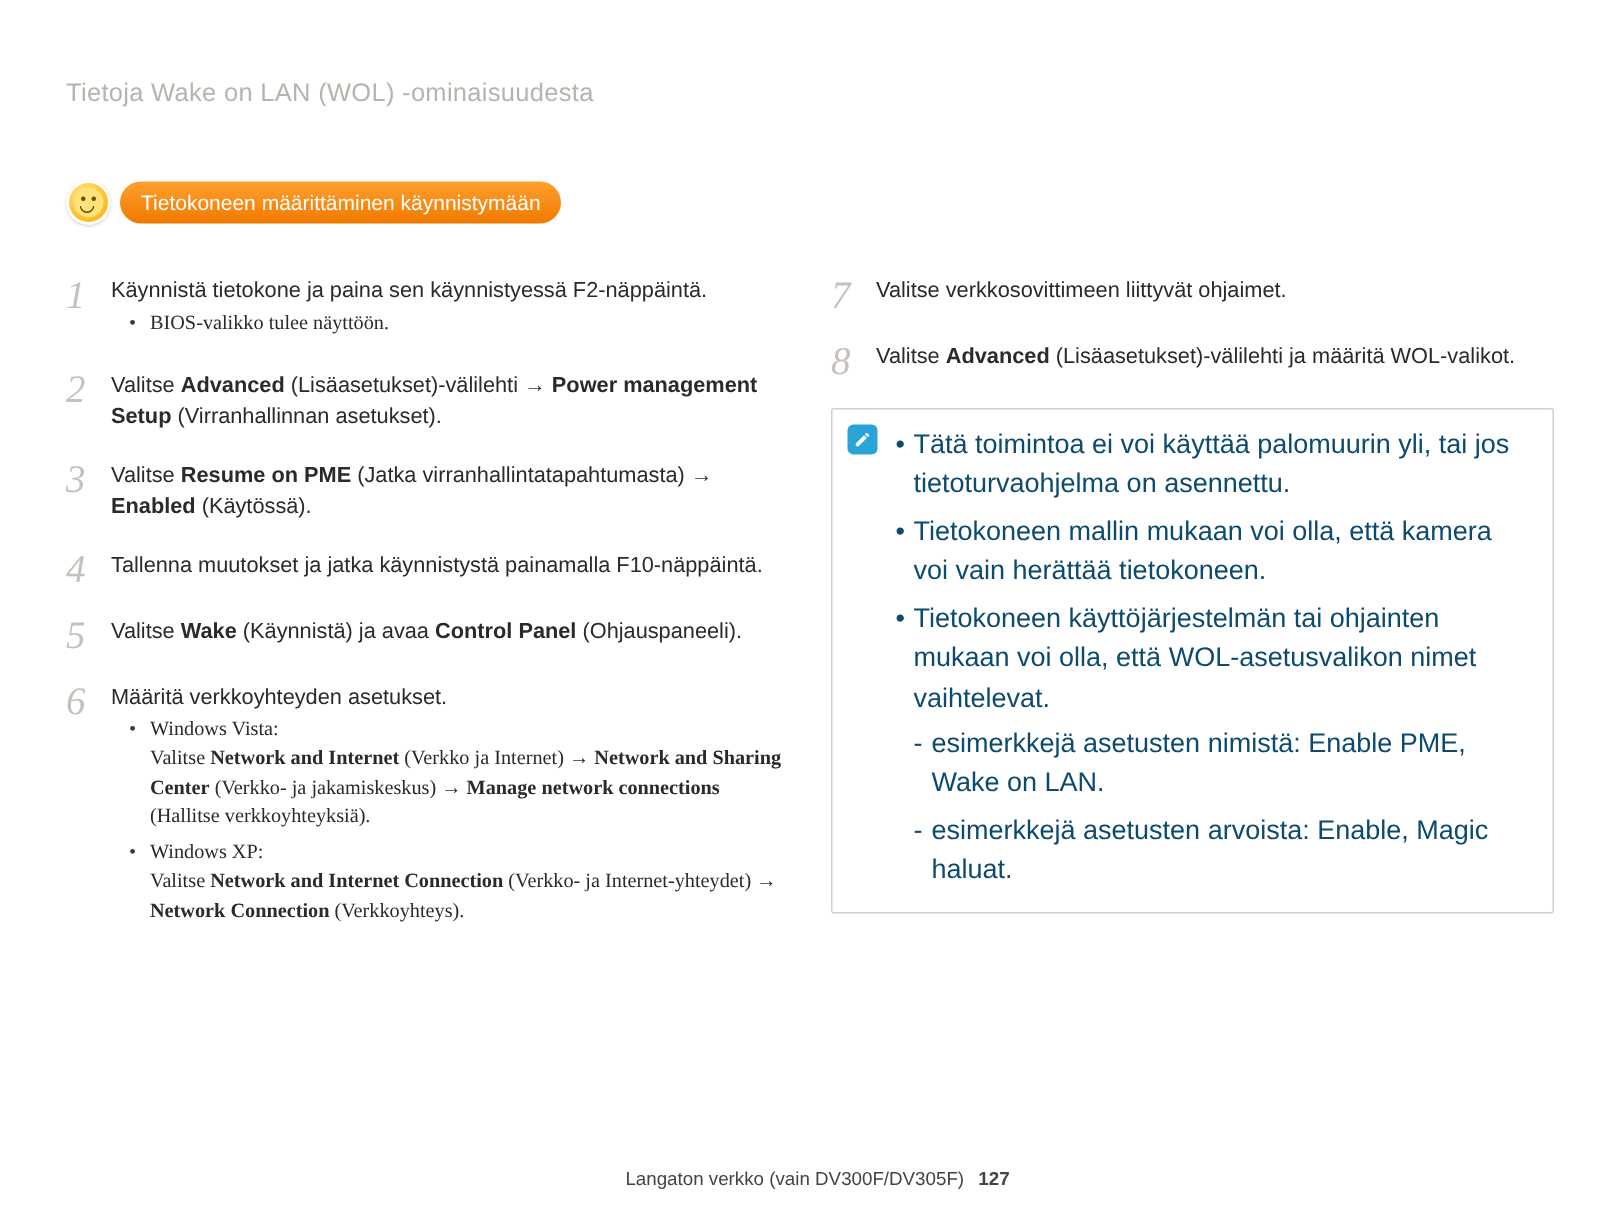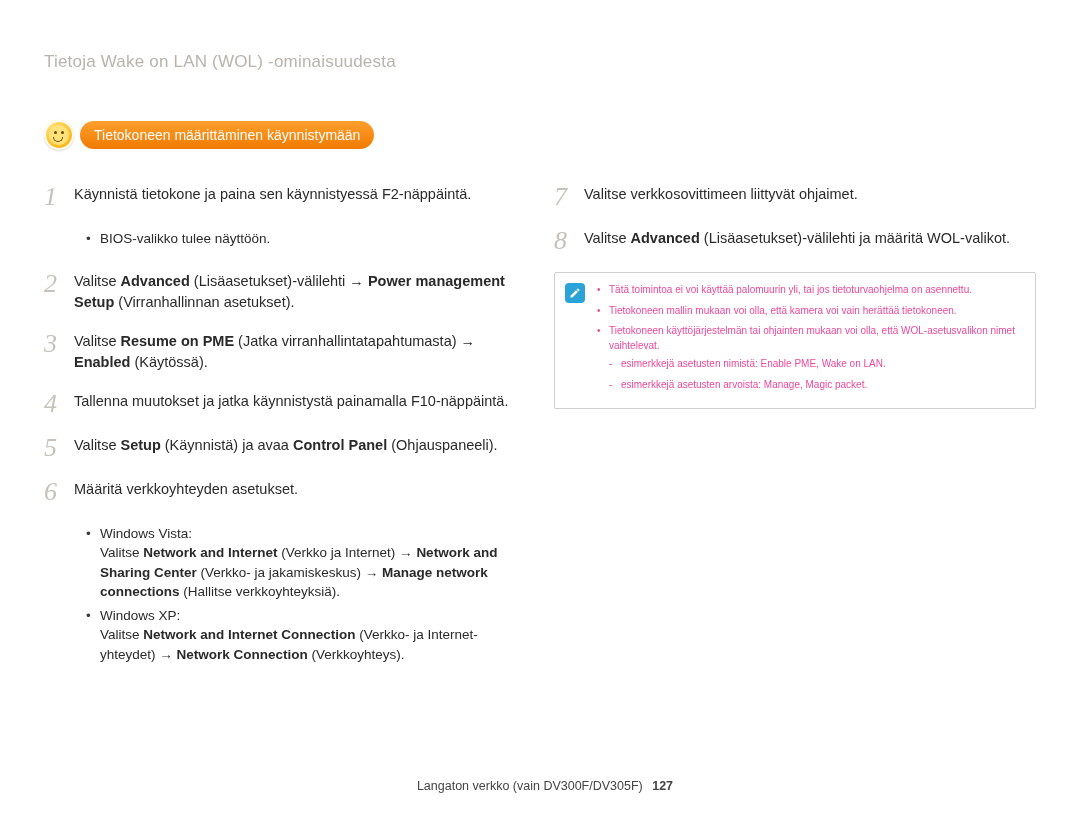--- a/index.html
+++ b/index.html
@@ -75,43 +75,44 @@
     min-width: 20px;
     font-family: Georgia, "Times New Roman", serif;
   }
   .step-body {
     font-size: 14.5px;
     line-height: 1.45;
     color: #2a2a2a;
   }
   .step-body b, .step-body strong { font-weight: 700; }
   .sub-bullets {
-    margin-top: 24px;
+    margin-top: 0;
     padding-left: 26px;
     font-size: 13.5px;
+    font-family: Liberation Serif, serif;
   }
   .sub-bullets li {
     list-style: none;
     position: relative;
     margin-bottom: 4px;
     line-height: 1.45;
   }
   .sub-bullets > li::before {
     content: "•";
     position: absolute;
     left: -14px;
     top: 0;
     color: #3a3a3a;
   }
   .note-box {
     border: 1px solid #cfcfcf;
     border-radius: 2px;
     padding: 10px 14px 10px 42px;
-    font-size: 10px;
-    color: #ec4899;
+    font-size: 18px;
+    color: #0c4a6e;
     line-height: 1.45;
     position: relative;
     margin-top: 6px;
   }
   .note-icon {
     position: absolute;
     left: 10px; top: 10px;
     width: 20px; height: 20px;
     border-radius: 4px;
     background: #2aa3d8;
@@ -172,21 +173,21 @@
       </div>
       <div class="step">
         <div class="num">4</div>
         <div class="step-body">
           <div>Tallenna muutokset ja jatka käynnistystä painamalla F10-näppäintä.</div>
         </div>
       </div>
       <div class="step">
         <div class="num">5</div>
         <div class="step-body">
-          <div>Valitse <b>Setup</b> (Käynnistä) ja avaa <b>Control Panel</b> (Ohjauspaneeli).</div>
+          <div>Valitse <b>Wake</b> (Käynnistä) ja avaa <b>Control Panel</b> (Ohjauspaneeli).</div>
         </div>
       </div>
       <div class="step">
         <div class="num">6</div>
         <div class="step-body">
           <div>Määritä verkkoyhteyden asetukset.</div>
           <ul class="sub-bullets">
             <li>Windows Vista:<br>Valitse <b>Network and Internet</b> (Verkko ja Internet) → <b>Network and Sharing Center</b> (Verkko- ja jakamiskeskus) → <b>Manage network connections</b> (Hallitse verkkoyhteyksiä).</li>
             <li>Windows XP:<br>Valitse <b>Network and Internet Connection</b> (Verkko- ja Internet-yhteydet) → <b>Network Connection</b> (Verkkoyhteys).</li>
           </ul>
@@ -210,21 +211,21 @@
         <div class="note-icon">
           <svg viewBox="0 0 24 24">
             <path d="M3 17.25V21h3.75l11-11-3.75-3.75-11 11zM20.7 7.05a1 1 0 0 0 0-1.41l-2.34-2.34a1 1 0 0 0-1.41 0l-1.83 1.83 3.75 3.75 1.83-1.83z"></path>
           </svg>
         </div>
         <ul>
           <li>Tätä toimintoa ei voi käyttää palomuurin yli, tai jos tietoturvaohjelma on asennettu.</li>
           <li>Tietokoneen mallin mukaan voi olla, että kamera voi vain herättää tietokoneen.</li>
           <li>Tietokoneen käyttöjärjestelmän tai ohjainten mukaan voi olla, että WOL-asetusvalikon nimet vaihtelevat.<ul>
               <li>esimerkkejä asetusten nimistä: Enable PME, Wake on LAN.</li>
-              <li>esimerkkejä asetusten arvoista: Manage, Magic packet.</li>
+              <li>esimerkkejä asetusten arvoista: Enable, Magic haluat.</li>
             </ul></li>
         </ul>
       </div>
     </div>
 </div>
 
 <div class="footer">
   <span>Langaton verkko (vain DV300F/DV305F)</span>
   <span class="pagenum">127</span>
 </div>

